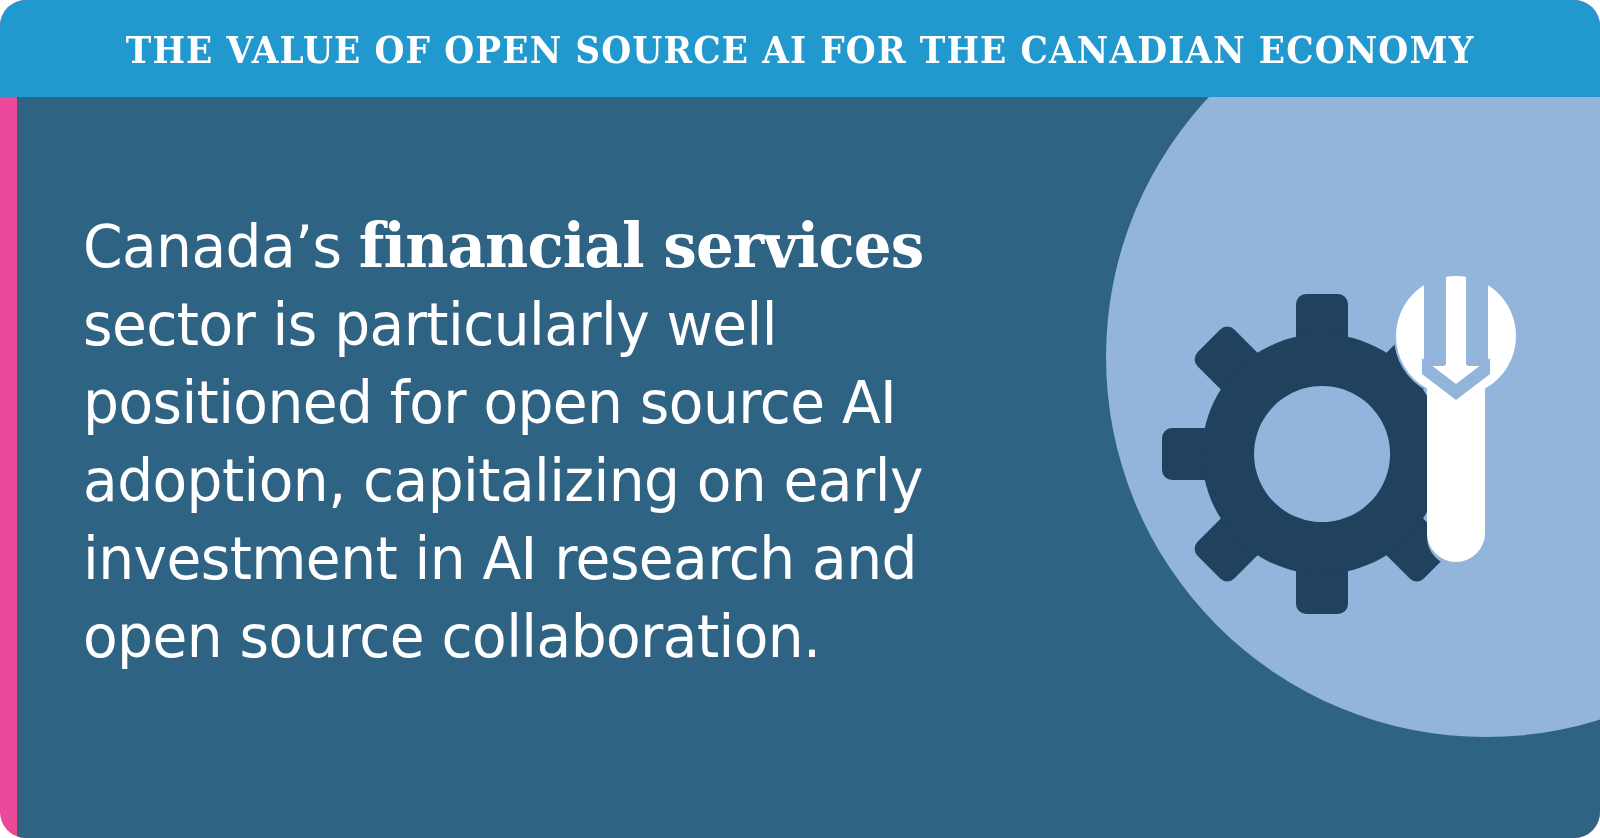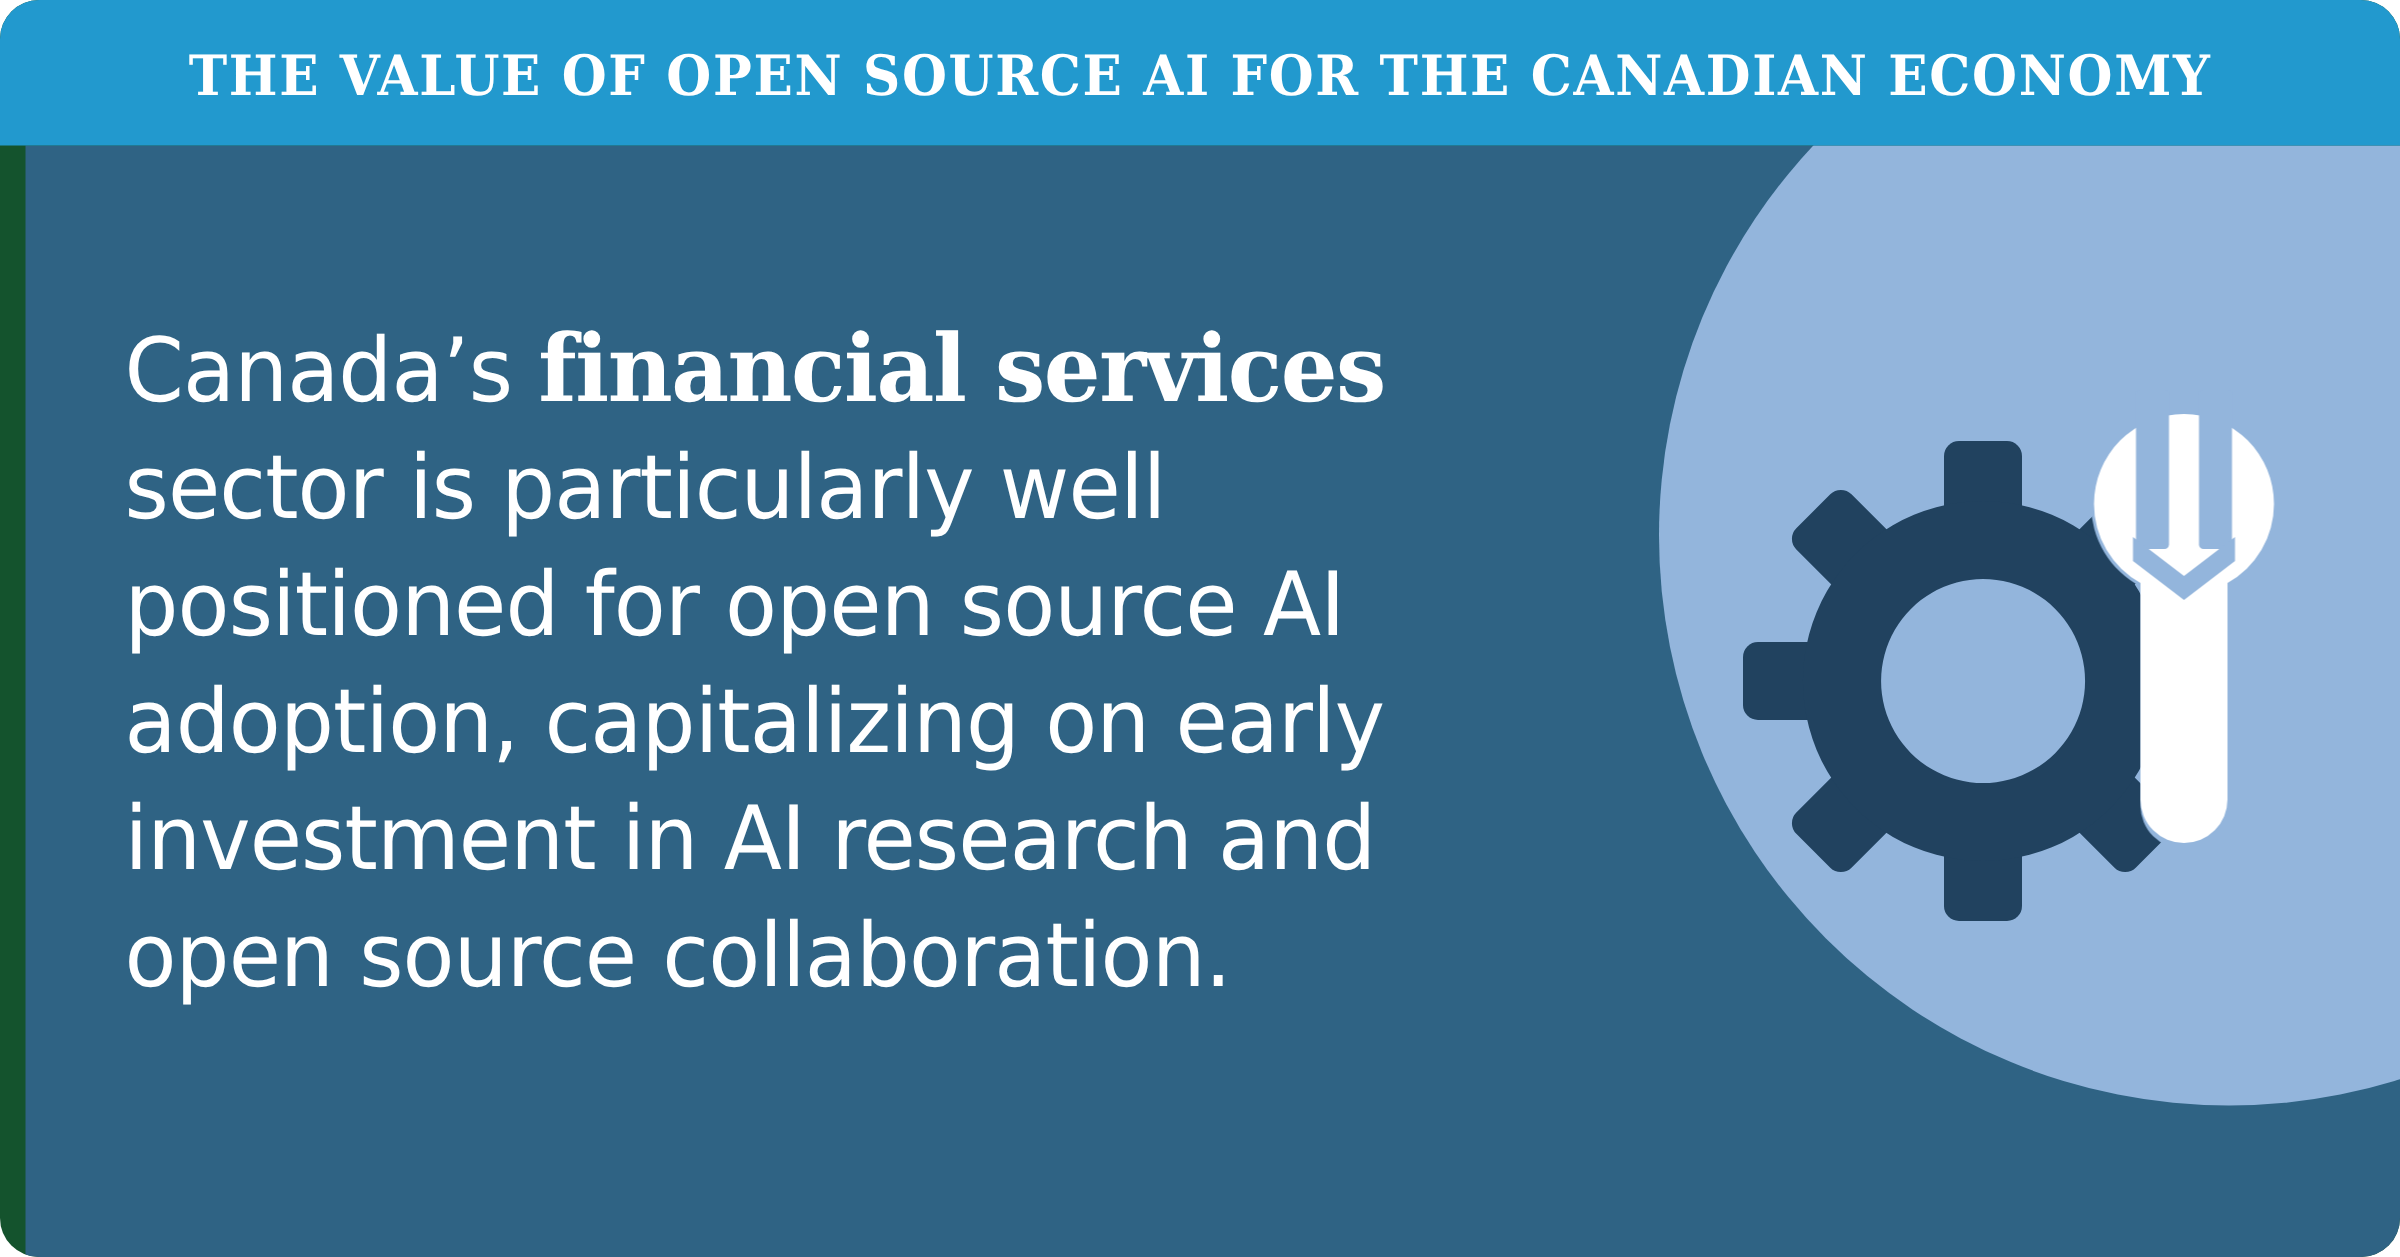--- a/index.html
+++ b/index.html
@@ -10,21 +10,21 @@
   body {
     font-family: "Liberation Sans", sans-serif;
   }
 
   .card {
     position: relative;
     width: 1600px;
     height: 838px;
     overflow: hidden;
     border-radius: 26px;
-    background: #14532d;
+    background: #ec4899;
     box-sizing: border-box;
     padding-left: 21px;
   }
 
   
   .header {
     position: absolute;
     left: 0;
     top: 0;
     width: 1600px;

